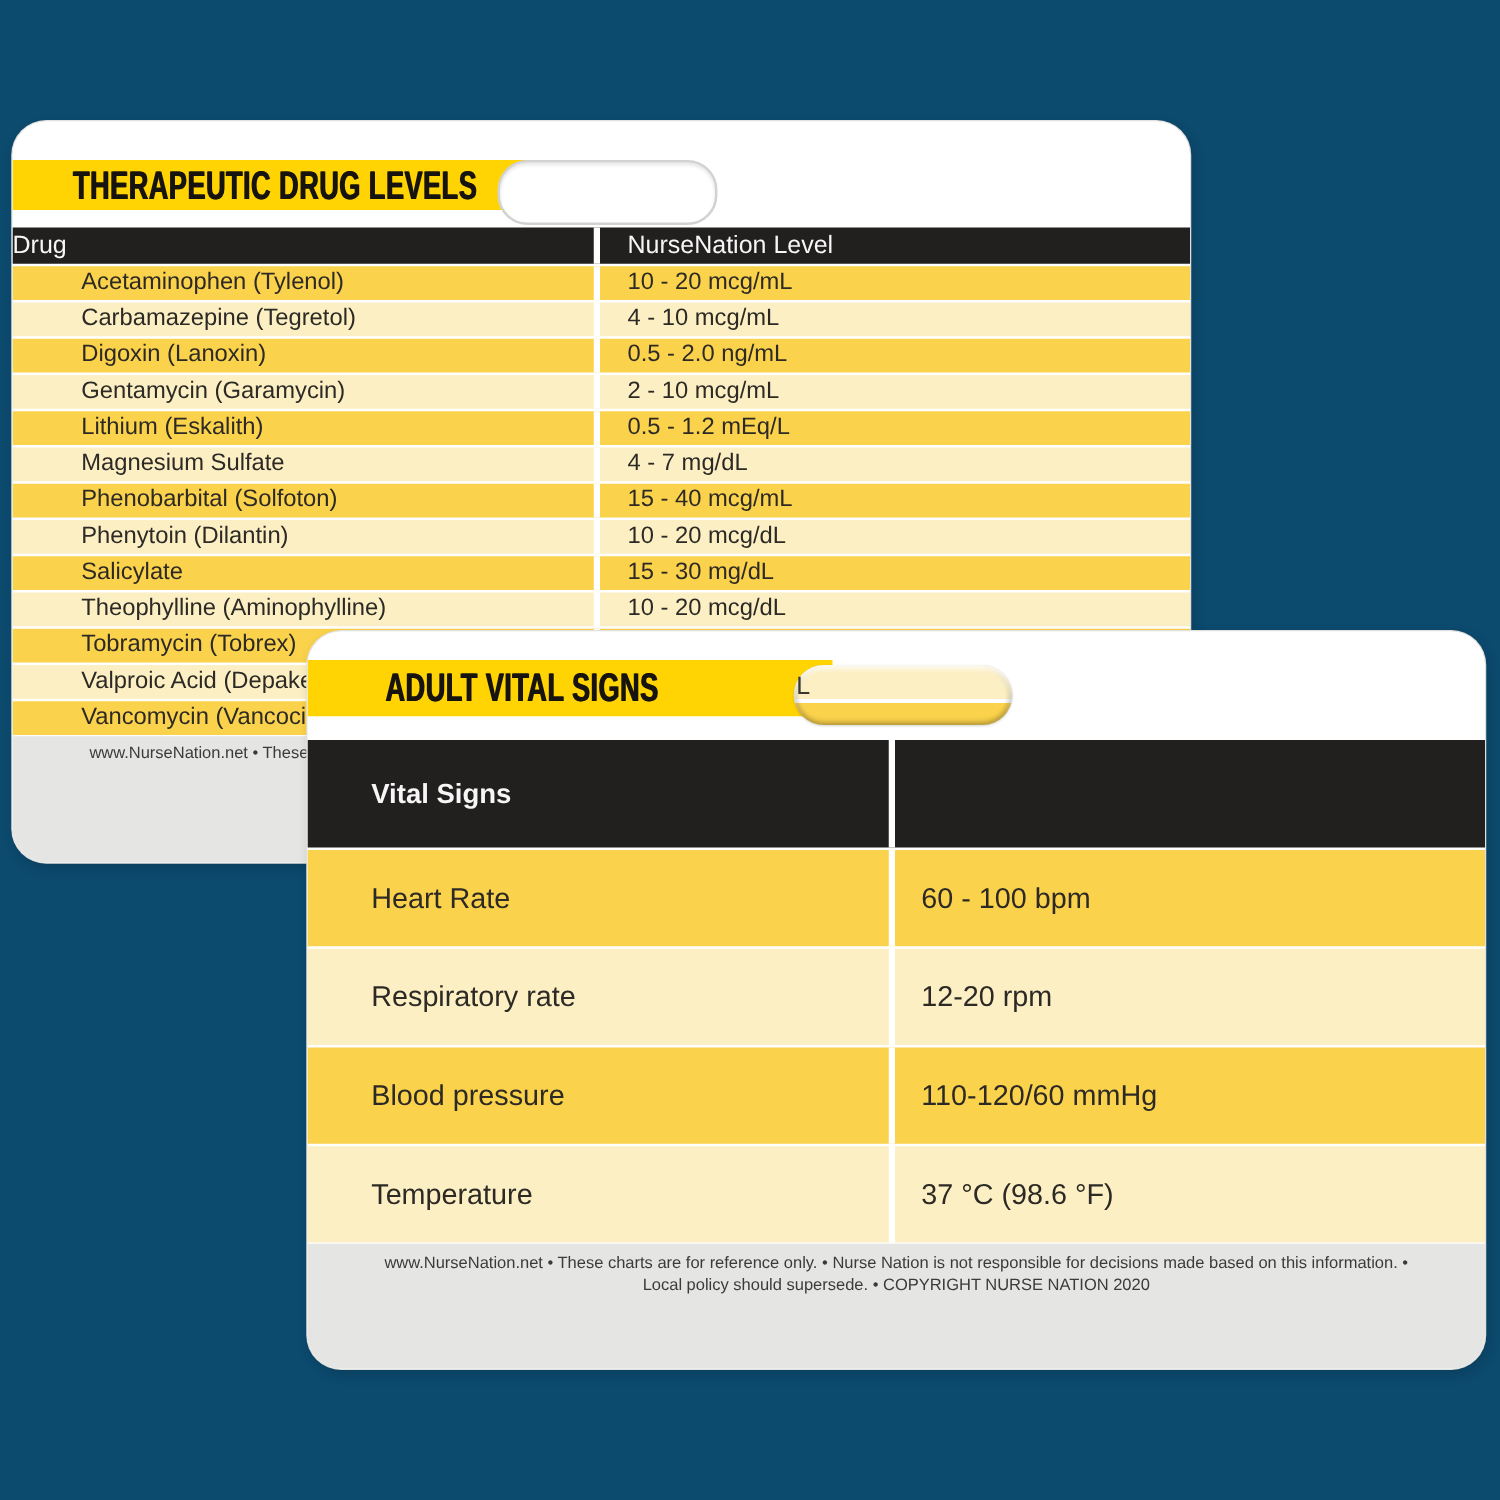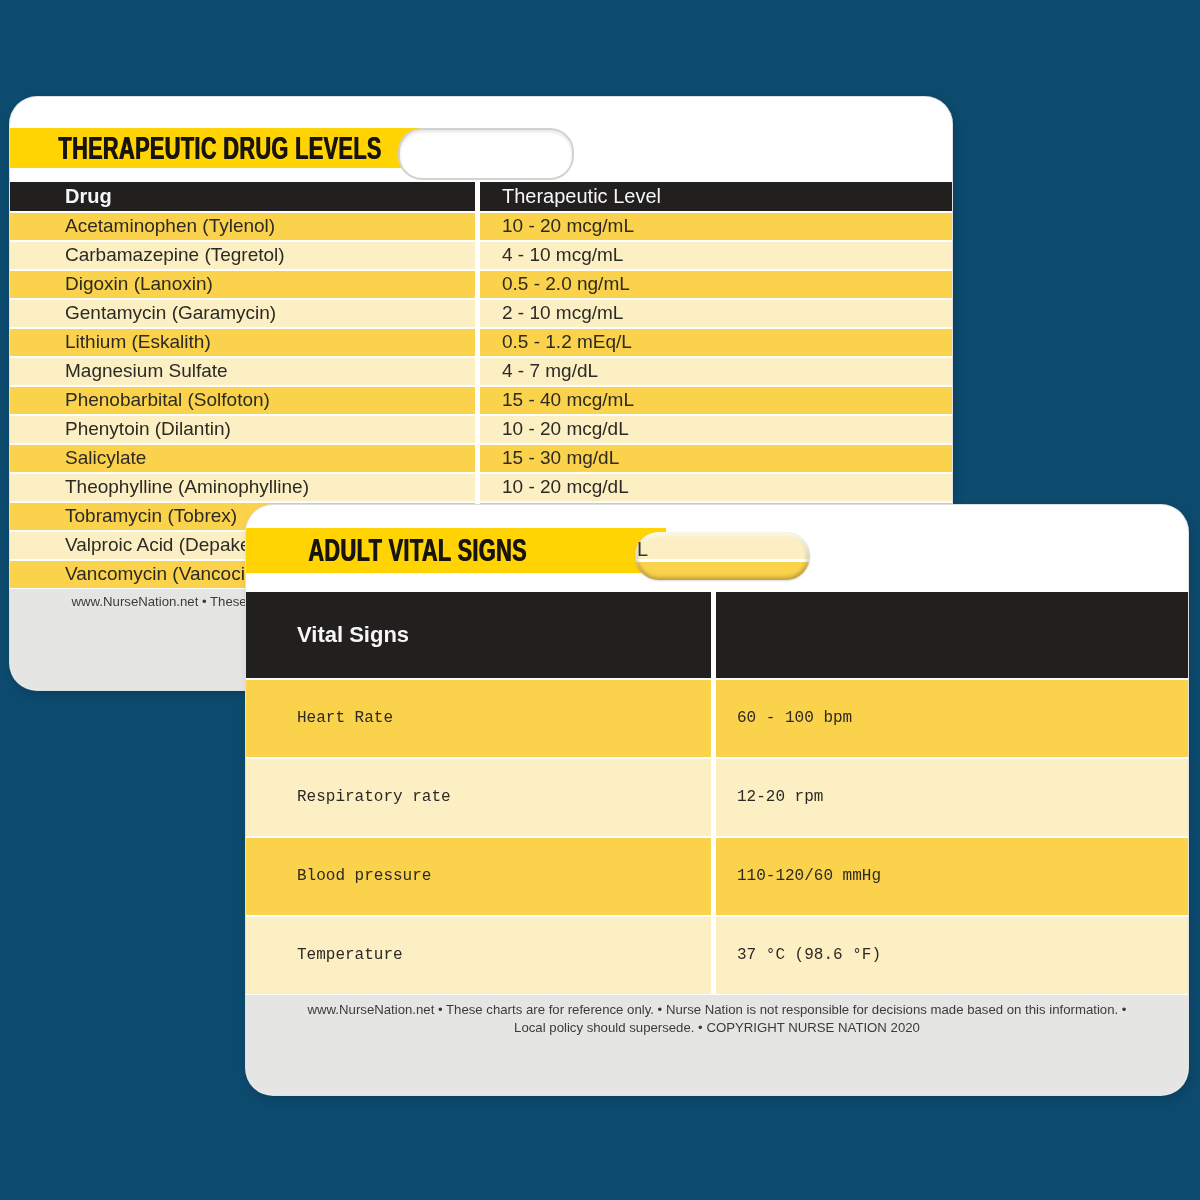--- a/index.html
+++ b/index.html
@@ -34,33 +34,33 @@
 
   
   .thead{position:absolute;left:0;width:100%;background:#221F1F;display:flex;}
   .thead1{top:85px;height:29px;}
   .thead2{top:87px;height:86px;}
   .hcell{display:flex;align-items:center;color:#f6f6f6;}
   .cl{width:470px;border-right:5px solid #ffffff;box-sizing:border-box;flex:none;}
   .cr{flex:1;}
   .thead1 .hcell{font-size:20px;}
   .thead2 .hcell{font-size:22px;}
-  .thead1 .cl{padding-left:55px;font-weight:bold;} .thead1 .cr{padding-left:22px;}
+  .thead1 .cl{} .thead1 .cr{padding-left:22px;}
   .thead2 .cl{padding-left:51px;font-weight:bold;} .thead2 .cr{padding-left:21px;}
 
   
   .rows{position:absolute;left:0;width:100%;display:flex;flex-direction:column;}
   .rows1{top:116px;gap:2.1px;}
   .rows2{top:175px;gap:2.4px;}
   .row{display:flex;width:100%;}
   .rows1 .row{height:26.9px;}
   .rows2 .row{height:76.6px;}
   .cell{display:flex;align-items:center;}
   .rows1 .cell{font-size:19px;}
-  .rows2 .cell{font-size:16px;font-family:Liberation Mono, monospace;}
+  .rows2 .cell{font-size:23px;}
   .rows1 .cl{padding-left:55px;} .rows1 .cr{padding-left:22px;}
   .rows2 .cl{padding-left:51px;} .rows2 .cr{padding-left:21px;}
   .rows .row:nth-child(odd) .cell{background:#FAD24B;}
   .rows .row:nth-child(even) .cell{background:#FBEFC3;}
   .cell{white-space:nowrap;overflow:visible;}
 
   
   .cfooter{position:absolute;left:0;width:100%;bottom:0;background:#E5E5E3;
            text-align:center;color:#3b3b3b;}
   .cfooter1{height:101px;padding-top:4px;box-sizing:border-box;}
@@ -73,21 +73,21 @@
 <div class="stage">
 
   <section class="card card1">
     <div class="banner banner1">
       <span class="title-text">THERAPEUTIC DRUG LEVELS</span>
     </div>
     <div class="slot slot1"></div>
 
     <div class="thead thead1">
       <div class="hcell cl">Drug</div>
-      <div class="hcell cr">Therapeutic Level</div>
+      <div class="hcell cr">NurseNation Level</div>
     </div>
 
     <div class="rows rows1">
       <div class="row">
           <div class="cell cl">Acetaminophen (Tylenol)</div>
           <div class="cell cr">10 - 20 mcg/mL</div>
         </div>
       <div class="row">
           <div class="cell cl">Carbamazepine (Tegretol)</div>
           <div class="cell cr">4 - 10 mcg/mL</div>

